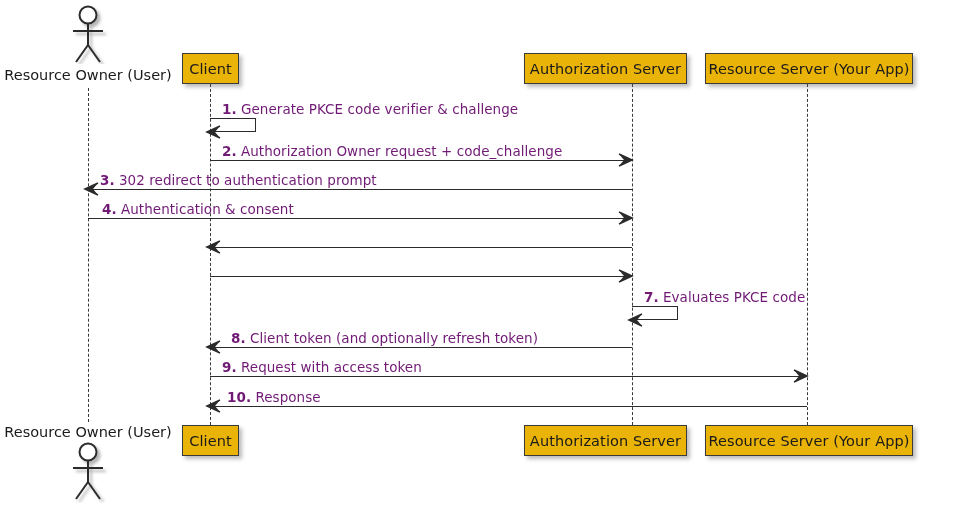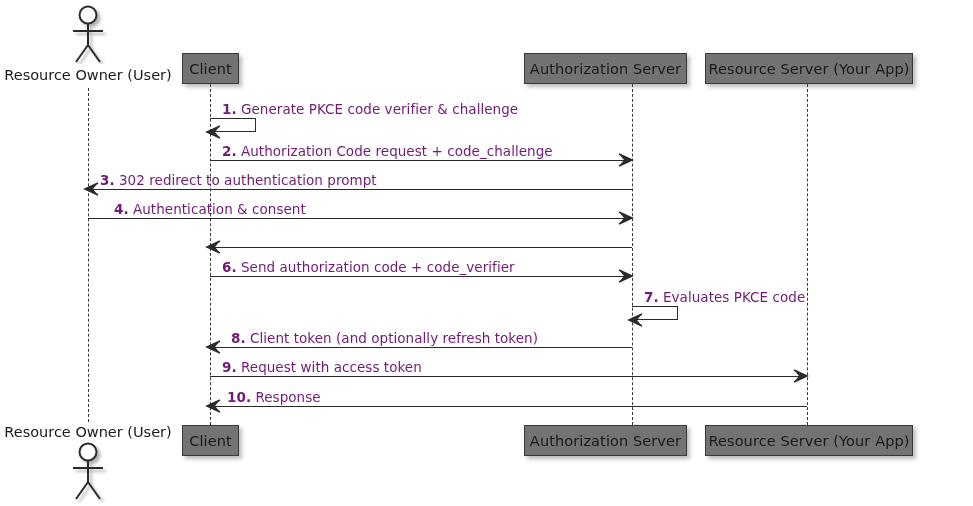--- a/index.html
+++ b/index.html
@@ -6,21 +6,21 @@
   body{
     font-family:"DejaVu Sans","Liberation Sans",sans-serif;
     width:973px;height:506px;position:relative;overflow:hidden;
     -webkit-font-smoothing:antialiased;
   }
   #diagram{position:absolute;left:0;top:0;width:822px;height:506px;}
 
   
   .pbox{
     position:absolute;
-    background:#737373;
+    background:#eab308;
     border:1px solid #3A3A3A;
     box-shadow:3px 3px 4px rgba(80,80,80,0.38);
     display:flex;align-items:center;justify-content:center;
     box-sizing:border-box;
     font-size:14.5px;color:#1a1a1a;
     white-space:nowrap;
     letter-spacing:0.1px;
   }
 
   
@@ -104,58 +104,54 @@
     <span>Generate PKCE code verifier &amp; challenge</span>
   </div>
   <div class="selfbox" style="left:210px;top:118px;width:46px;height:14px;"></div>
   <svg class="arrow" style="left:204px;top:125px;" width="20" height="14" viewBox="0 0 20 14">
     <polyline points="16,1 3,7 16,13" fill="none" stroke="#2b2b2b" stroke-width="1.6"></polyline>
     <polygon points="16,1 3,7 16,13 11,7" fill="#2b2b2b"></polygon>
   </svg>
 
   <div class="msg-text" style="left:222px;top:143px;">
     <b>2.</b> 
-    <span>Authorization Code request + code_challenge</span>
+    <span>Authorization Owner request + code_challenge</span>
   </div>
   <div class="msg-line" style="left:210px;top:160px;width:415px;"></div>
   <svg class="arrow" style="left:616px;top:153px;" width="20" height="14" viewBox="0 0 20 14">
     <polyline points="3,1 16,7 3,13" fill="none" stroke="#2b2b2b" stroke-width="1.6"></polyline>
     <polygon points="3,1 16,7 3,13 8,7" fill="#2b2b2b"></polygon>
   </svg>
 
   <div class="msg-text" style="left:100px;top:172px;">
     <b>3.</b> 
     <span>302 redirect to authentication prompt</span>
   </div>
   <div class="msg-line" style="left:88px;top:189px;width:544px;"></div>
   <svg class="arrow" style="left:82px;top:182px;" width="20" height="14" viewBox="0 0 20 14">
     <polyline points="16,1 3,7 16,13" fill="none" stroke="#2b2b2b" stroke-width="1.6"></polyline>
     <polygon points="16,1 3,7 16,13 11,7" fill="#2b2b2b"></polygon>
   </svg>
 
-  <div class="msg-text" style="left:114px;top:201px;">
+  <div class="msg-text" style="left:102px;top:201px;">
     <b>4.</b> 
     <span>Authentication &amp; consent</span>
   </div>
   <div class="msg-line" style="left:88px;top:218px;width:537px;"></div>
   <svg class="arrow" style="left:616px;top:211px;" width="20" height="14" viewBox="0 0 20 14">
     <polyline points="3,1 16,7 3,13" fill="none" stroke="#2b2b2b" stroke-width="1.6"></polyline>
     <polygon points="3,1 16,7 3,13 8,7" fill="#2b2b2b"></polygon>
   </svg>
 
   <div class="msg-line" style="left:210px;top:247px;width:422px;"></div>
   <svg class="arrow" style="left:204px;top:240px;" width="20" height="14" viewBox="0 0 20 14">
     <polyline points="16,1 3,7 16,13" fill="none" stroke="#2b2b2b" stroke-width="1.6"></polyline>
     <polygon points="16,1 3,7 16,13 11,7" fill="#2b2b2b"></polygon>
   </svg>
 
-  <div class="msg-text" style="left:222px;top:259px;">
-    <b>6.</b> 
-    <span>Send authorization code + code_verifier</span>
-  </div>
   <div class="msg-line" style="left:210px;top:276px;width:415px;"></div>
   <svg class="arrow" style="left:616px;top:269px;" width="20" height="14" viewBox="0 0 20 14">
     <polyline points="3,1 16,7 3,13" fill="none" stroke="#2b2b2b" stroke-width="1.6"></polyline>
     <polygon points="3,1 16,7 3,13 8,7" fill="#2b2b2b"></polygon>
   </svg>
 
   <div class="msg-text" style="left:644px;top:289px;">
     <b>7.</b> 
     <span>Evaluates PKCE code</span>
   </div>

